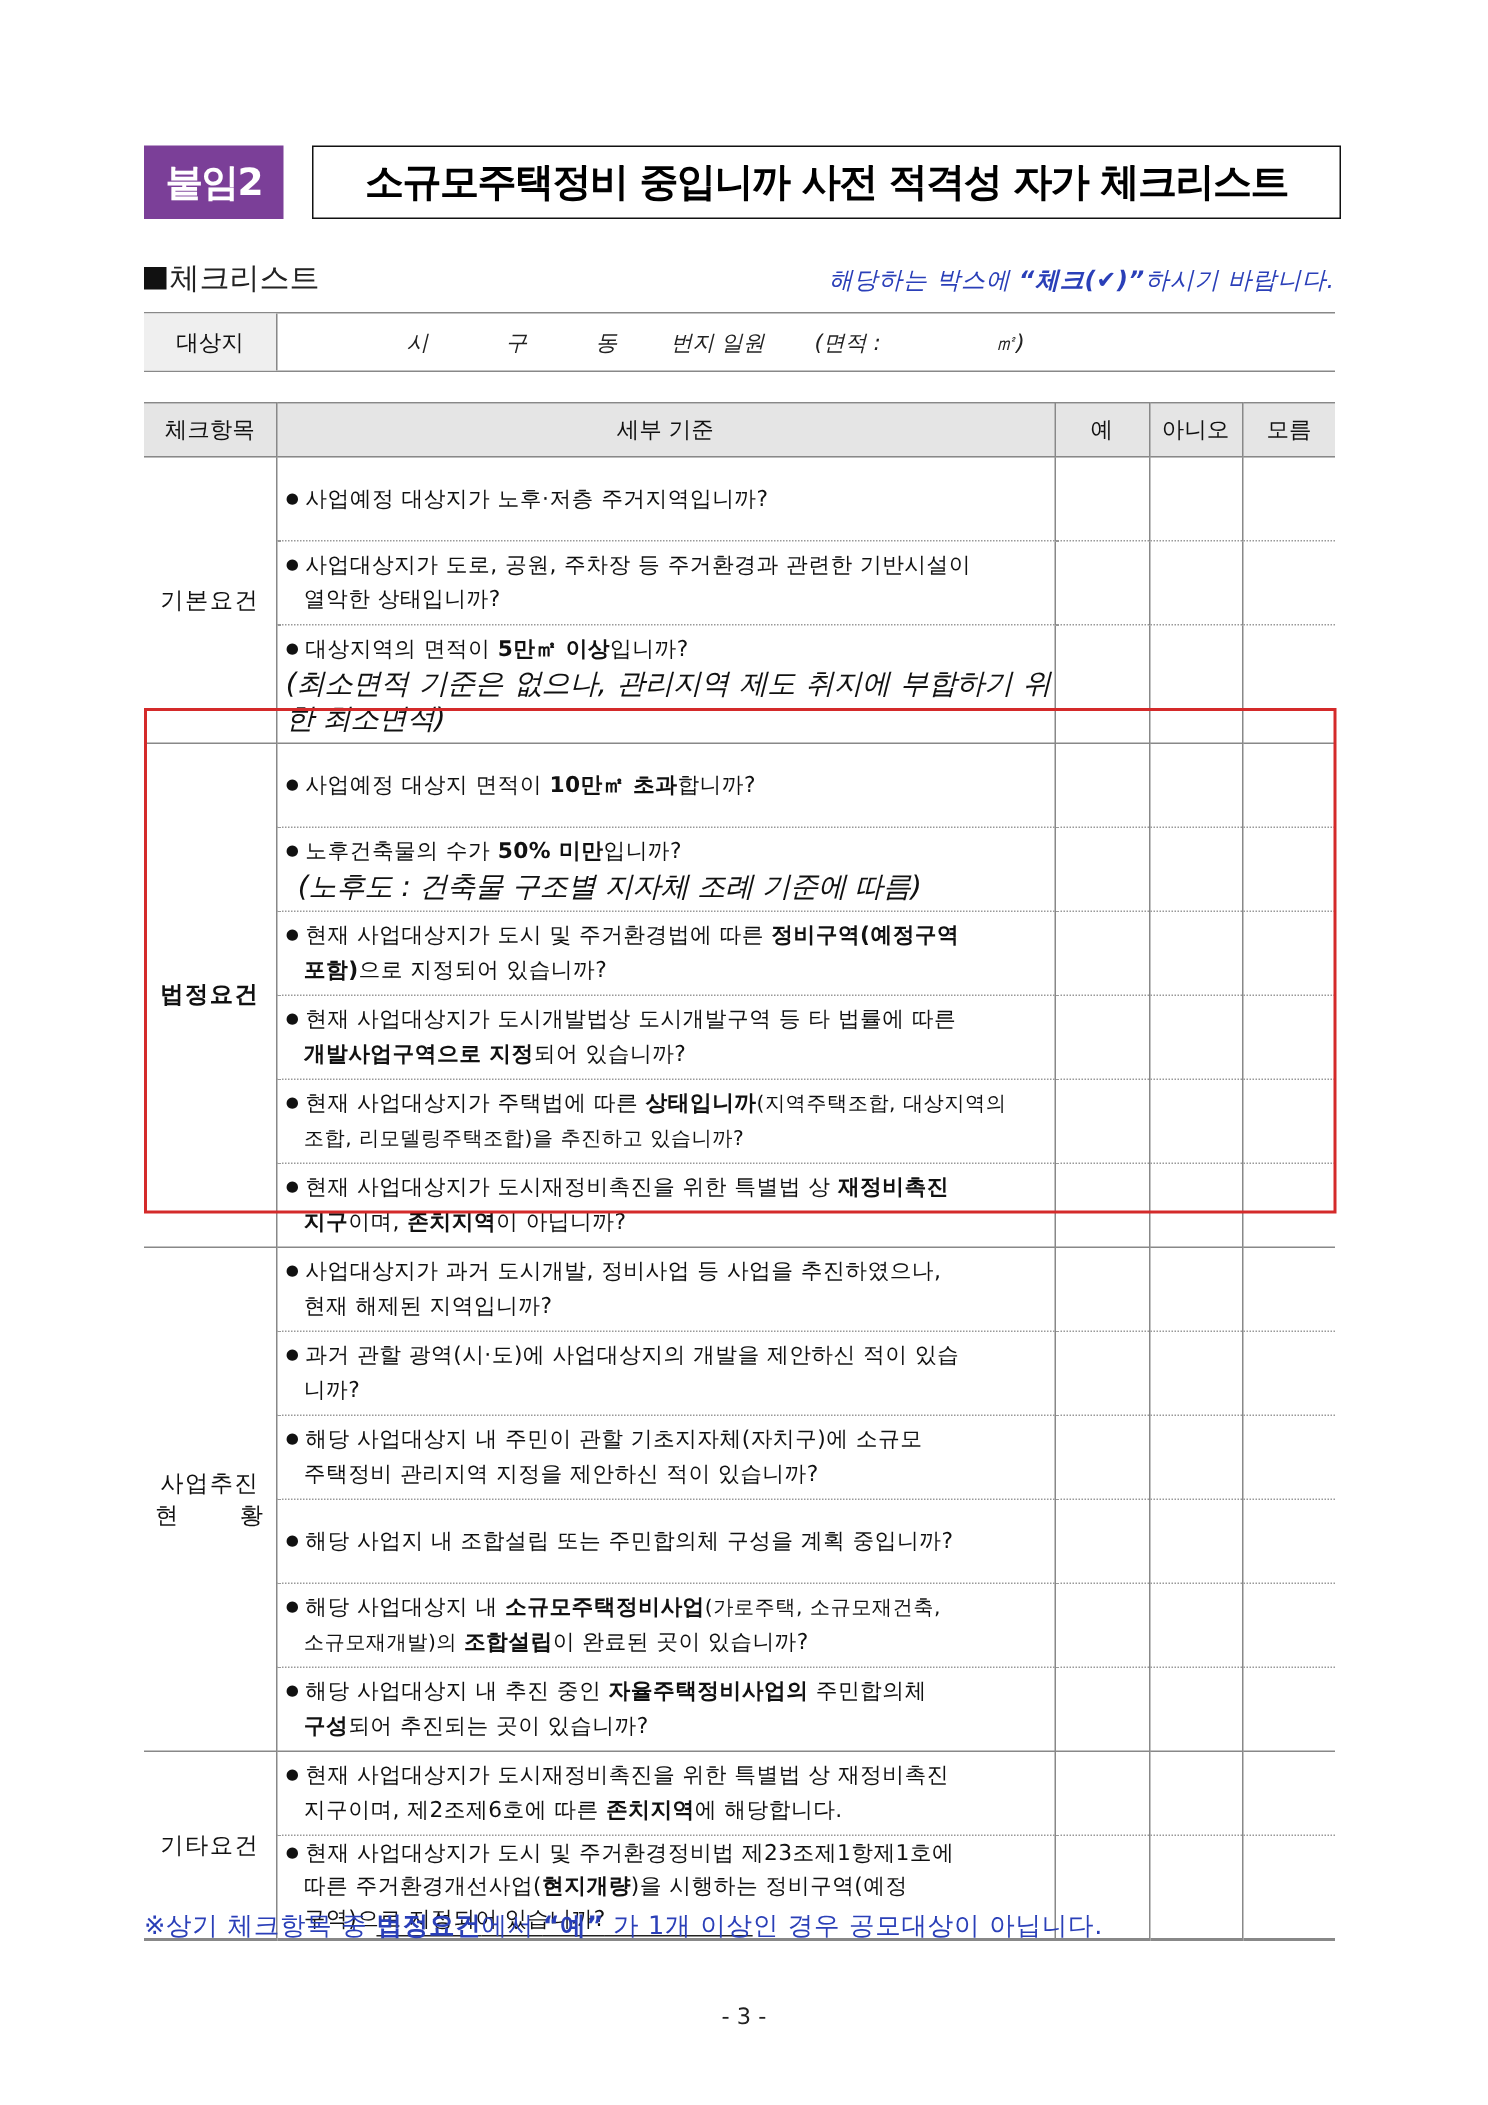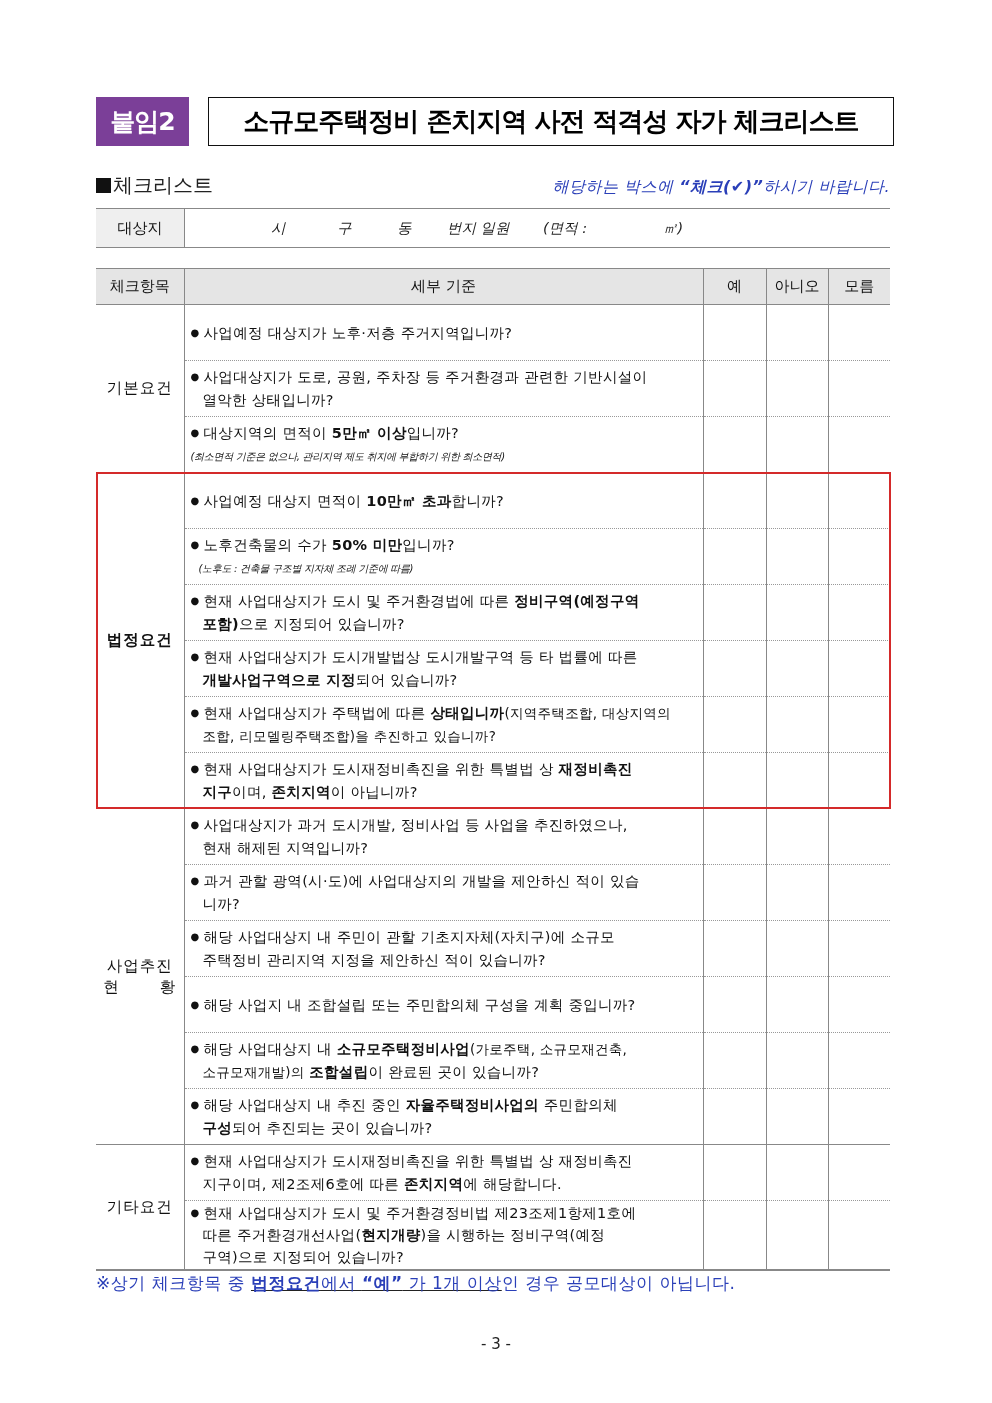--- a/index.html
+++ b/index.html
@@ -27,38 +27,38 @@
   .main-table th:last-child, .main-table td:last-child { border-right: none; }
   .main-table td { border-right: 1px solid #888; padding: 0; vertical-align: middle; }
   .main-table td.cat { text-align: center; font-size: 15.5px; letter-spacing: 1px; border-bottom: 1.5px solid #888; }
   .main-table td.cat.bold { font-weight: bold; }
   .main-table td.q { font-size: 14.5px; line-height: 23px; padding: 4px 2px 4px 6px; text-align: justify; letter-spacing: 0.3px; }
   .main-table tr.row > td.q, .main-table tr.row > td.ck { border-bottom: 1px dotted #999; }
   .main-table tr.group-end > td.q, .main-table tr.group-end > td.ck { border-bottom: 1.5px solid #888; }
   .main-table tr.table-end > td { border-bottom: 2.5px solid #888 !important; }
   .q .bullet { font-size: 10px; vertical-align: 2px; margin-right: 4px; }
   .q .cont { display: block; padding-left: 12px; }
-  .q .note { display: block; font-style: italic; font-size: 10px; letter-spacing: -0.3px; }
+  .q .note { display: block; font-style: italic; font-size: 19px; letter-spacing: -0.3px; }
   .q .note.indent { padding-left: 8px; }
   .q b { font-weight: bold; }
   .q .small { font-size: 13.5px; }
   .ck { cursor: pointer; }
 
   .red-box { left: 96px; top: 472px; width: 795px; height: 337px; border: 2px solid #d42a2a; box-sizing: border-box; pointer-events: none; }
 
   .footnote { left: 96px; top: 1272px; font-size: 17px; color: #2a3fb8; letter-spacing: 0.5px; }
   .footnote .u { text-decoration: underline; text-decoration-color: #222; }
   .footnote b { font-weight: bold; }
   .page-num { left: 0; width: 992px; top: 1335px; text-align: center; font-size: 15px; color: #222; }
 </style>
 </head>
 <body>
 
 <div class="abs badge">붙임2</div>
-<div class="abs title-box">소규모주택정비 존치지역 사전 적격성 자가 체크리스트</div>
+<div class="abs title-box">소규모주택정비 중입니까 사전 적격성 자가 체크리스트</div>
 
 <div class="abs section-head"><span class="sq"></span><span>체크리스트</span></div>
 <div class="abs instruction"><span>해당하는 박스에 </span><b>“체크(✔)”</b><span>하시기 바랍니다.</span></div>
 
 <div class="abs site-table">
   <div class="site-label">대상지</div>
   <div class="site-value">
     <span style="width:66px;display:inline-block;">시</span>
     <span style="width:60px;display:inline-block;">구</span>
     <span style="width:50px;display:inline-block;">동</span>

